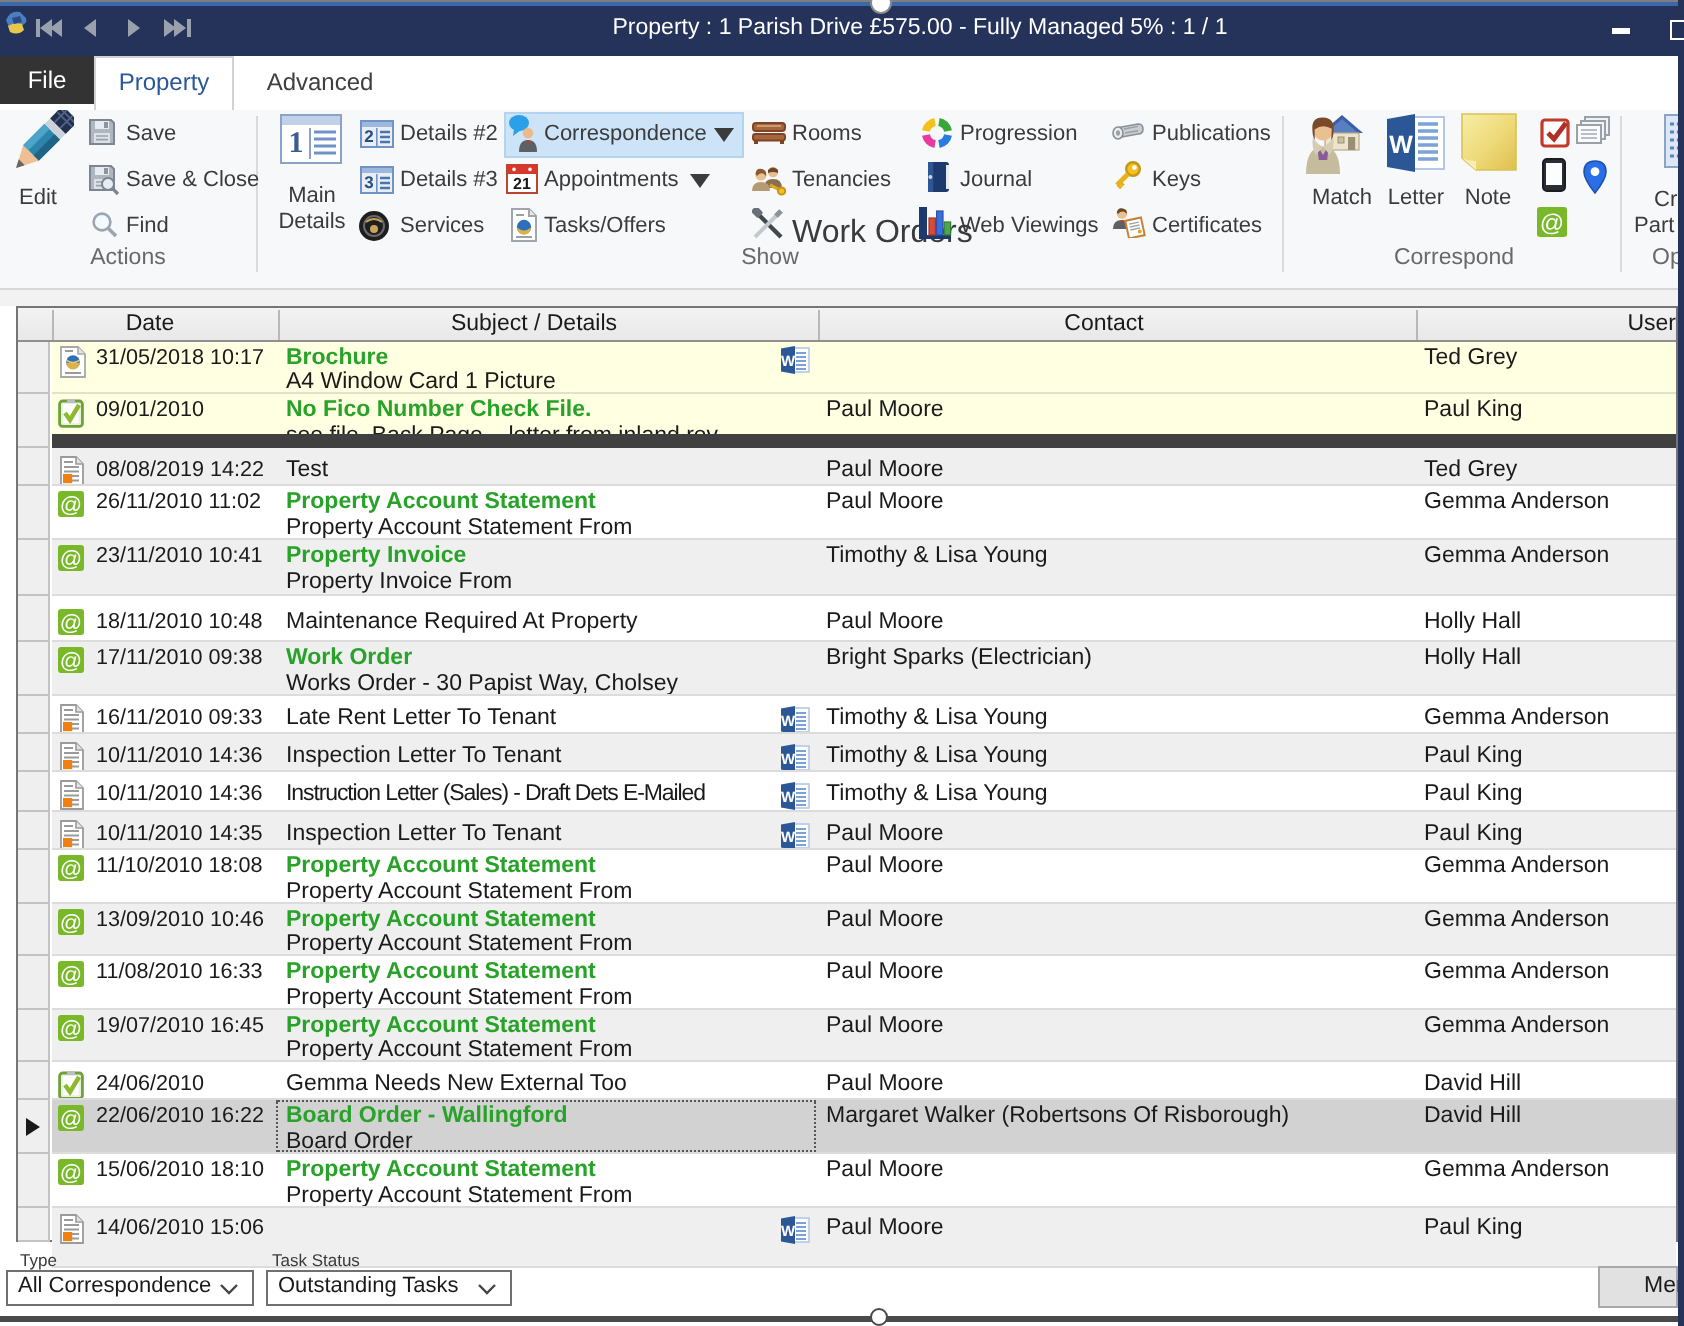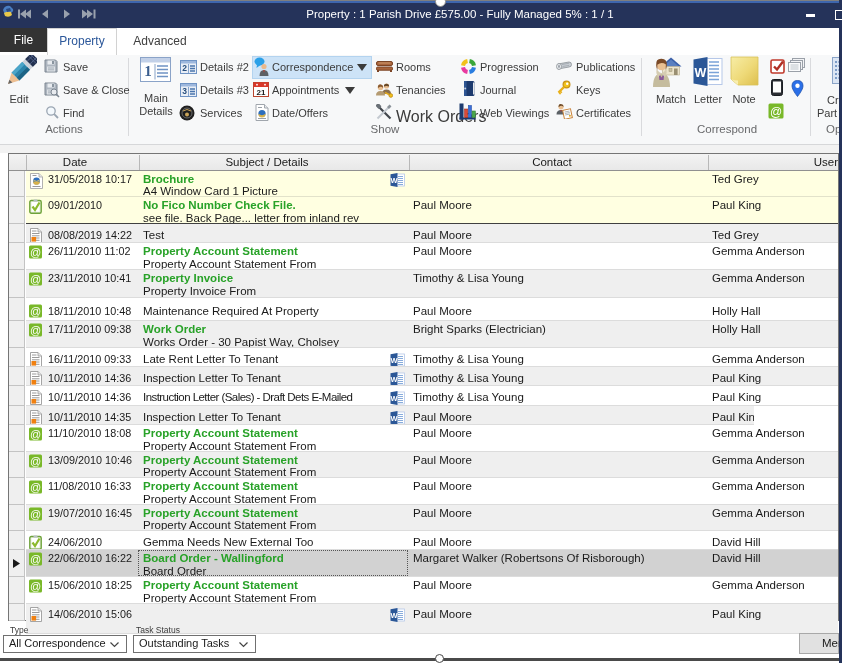--- a/index.html
+++ b/index.html
@@ -136,21 +136,21 @@
     <polygon points="0,0 10,0 5,7" fill="#3b3b3b"></polygon>
   </svg>
 <svg class="ab" style="left:255px;top:104px" width="14" height="17" viewBox="0 0 14 17">
 <path d="M1 0.5 H9.5 L13 4 V16.5 H1 Z" fill="#fff" stroke="#a0a6ad"></path>
 <path d="M9.5 0.5 V4 H13" fill="#e8eaed" stroke="#a0a6ad"></path>
 <path d="M3 3.5 H7" stroke="#9aa0a8" stroke-width="1"></path>
 <circle cx="7" cy="9.5" r="3.6" fill="#2e6fbd"></circle>
 <path d="M3.4 9.8 A3.6 3.6 0 0 0 10.6 9.8 Q7 12.6 3.4 9.8" fill="#d9b24a"></path>
 <path d="M3 14.5 H11" stroke="#9aa0a8" stroke-width="1"></path>
   </svg>
-<div class="tx" style="left:272px;top:107px;font-size:11px;color:#3b3b3b">Date/Offers</div>
+<div class="tx" style="left:272px;top:107px;font-size:11px;color:#3b3b3b">Tasks/Offers</div>
 <svg class="ab" style="left:376px;top:61px" width="17" height="11" viewBox="0 0 17 11">
 <rect x="0.5" y="0.5" width="16" height="4" rx="1.5" fill="#a8643c" stroke="#7c4526"></rect>
 <rect x="0.5" y="6" width="16" height="3.2" rx="1.2" fill="#a8643c" stroke="#7c4526"></rect>
 <rect x="1" y="9" width="2" height="2" fill="#7c4526"></rect>
     <rect x="14" y="9" width="2" height="2" fill="#7c4526"></rect>
 <path d="M2.5 2 H14.5" stroke="#d9a87c" stroke-width="0.8"></path>
   </svg>
 <div class="tx" style="left:396px;top:61px;font-size:11px;color:#3b3b3b">Rooms</div>
 <svg class="ab" style="left:375px;top:82px" width="18" height="16" viewBox="0 0 18 16">
 <circle cx="11.5" cy="4" r="2.6" fill="#e9bd8f"></circle>
@@ -312,21 +312,21 @@
 <div class="tx" style="left:117px;top:14px;color:#1a1a1a">A4 Window Card 1 Picture</div>
 <svg width="15" height="14" viewBox="0 0 15 14" style="position:absolute;left:364px;top:2px">
 <rect x="6.5" y="1" width="8" height="12" fill="#fff" stroke="#b5c7e8" stroke-width="0.8"></rect>
 <path d="M8 3.5 H13 M8 5.5 H13 M8 7.5 H13 M8 9.5 H13 M8 11.5 H13" stroke="#7aa3d8" stroke-width="0.9"></path>
 <path d="M0.5 1.2 L7.5 0 V14 L0.5 12.8 Z" fill="#2b5797"></path>
 <text x="4" y="10" font-size="7.5" font-weight="bold" fill="#fff" text-anchor="middle">W</text>
     </svg>
 <div class="tx" style="left:686px;top:2px;color:#1a1a1a">Ted Grey</div>
 </div>
 <div class="ab" style="left:9px;top:197px;width:16px;height:27px;background:#efefef;border-right:1px solid #c3c3c3;border-bottom:1px solid #c3c3c3"></div>
-<div class="ab" style="left:26px;top:197px;width:812px;height:27px;background:#ffffe1;border-bottom:1px solid #404040;overflow:hidden">
+<div class="ab" style="left:26px;top:197px;width:812px;height:27px;background:#ffffe1;border-bottom:7px solid #404040;overflow:hidden">
 <svg width="13" height="15" viewBox="0 0 13 15" style="position:absolute;left:3px;top:2px">
 <rect x="0.8" y="1.5" width="11.4" height="12.7" rx="1.5" fill="#e9f0dd" stroke="#6da23a" stroke-width="1.4"></rect>
 <rect x="2.6" y="3" width="7.8" height="9.6" fill="#fff"></rect>
 <rect x="4.5" y="0.5" width="4" height="2" rx="0.8" fill="#b8bec5"></rect>
 <path d="M3.5 7.5 L6 11 L10.5 3.5" stroke="#8cba2e" stroke-width="2.2" fill="none"></path>
     </svg>
 <div class="tx" style="left:22px;top:2px;color:#1a1a1a;font-size:10.8px">09/01/2010</div>
 <div class="tx" style="left:117px;top:2px;color:#28a228;font-weight:bold">No Fico Number Check File.</div>
 <div class="tx" style="left:117px;top:15px;color:#1a1a1a">see file. Back Page... letter from inland rev</div>
 <div class="tx" style="left:387px;top:2px;color:#1a1a1a">Paul Moore</div>
@@ -443,21 +443,21 @@
 <svg width="15" height="14" viewBox="0 0 15 14" style="position:absolute;left:364px;top:5px">
 <rect x="6.5" y="1" width="8" height="12" fill="#fff" stroke="#b5c7e8" stroke-width="0.8"></rect>
 <path d="M8 3.5 H13 M8 5.5 H13 M8 7.5 H13 M8 9.5 H13 M8 11.5 H13" stroke="#7aa3d8" stroke-width="0.9"></path>
 <path d="M0.5 1.2 L7.5 0 V14 L0.5 12.8 Z" fill="#2b5797"></path>
 <text x="4" y="10" font-size="7.5" font-weight="bold" fill="#fff" text-anchor="middle">W</text>
     </svg>
 <div class="tx" style="left:387px;top:5px;color:#1a1a1a">Timothy &amp; Lisa Young</div>
 <div class="tx" style="left:686px;top:5px;color:#1a1a1a">Paul King</div>
 </div>
 <div class="ab" style="left:9px;top:406px;width:16px;height:19px;background:#efefef;border-right:1px solid #c3c3c3;border-bottom:1px solid #c3c3c3"></div>
-<div class="ab" style="left:26px;top:406px;width:728px;height:19px;background:#efefef;border-bottom:1px solid #dcdcdc;overflow:hidden">
+<div class="ab" style="left:26px;top:406px;width:812px;height:19px;background:#efefef;border-bottom:1px solid #dcdcdc;overflow:hidden">
 <svg width="12" height="15" viewBox="0 0 12 15" style="position:absolute;left:4px;top:4px">
 <path d="M0.5 0.5 H8 L11.5 4 V14.5 H0.5 Z" fill="#fff" stroke="#9a9a9a" stroke-width="0.9"></path>
 <path d="M8 0.5 V4 H11.5" fill="#e4e4e4" stroke="#9a9a9a" stroke-width="0.8"></path>
 <path d="M2 3 H6.5 M2 5.5 H9.5 M2 7.8 H9.5 M2 10 H9.5 M2 12.3 H9.5" stroke="#9a9a9a" stroke-width="1"></path>
 <rect x="1.5" y="9" width="4.6" height="4.6" fill="#f08010"></rect>
     </svg>
 <div class="tx" style="left:22px;top:5px;color:#1a1a1a;font-size:10.8px">10/11/2010 14:35</div>
 <div class="tx" style="left:117px;top:5px;color:#1a1a1a">Inspection Letter To Tenant</div>
 <svg width="15" height="14" viewBox="0 0 15 14" style="position:absolute;left:364px;top:5px">
 <rect x="6.5" y="1" width="8" height="12" fill="#fff" stroke="#b5c7e8" stroke-width="0.8"></rect>
@@ -544,21 +544,21 @@
 <div class="tx" style="left:387px;top:2px;color:#1a1a1a">Margaret Walker (Robertsons Of Risborough)</div>
 <div class="tx" style="left:686px;top:2px;color:#1a1a1a">David Hill</div>
 <div class="ab" style="left:112px;top:0;width:270px;height:26px;border:1px dotted #555"></div>
 </div>
 <div class="ab" style="left:9px;top:577px;width:16px;height:27px;background:#efefef;border-right:1px solid #c3c3c3;border-bottom:1px solid #c3c3c3"></div>
 <div class="ab" style="left:26px;top:577px;width:812px;height:27px;background:#ffffff;border-bottom:1px solid #dcdcdc;overflow:hidden">
 <svg width="13" height="14" viewBox="0 0 13 14" style="position:absolute;left:3px;top:2px">
       <rect x="0" y="0.5" width="13" height="13" rx="1.5" fill="#79b829"></rect>
       <text x="6.5" y="10.8" font-size="11" fill="#fff" text-anchor="middle">@</text>
     </svg>
-<div class="tx" style="left:22px;top:2px;color:#1a1a1a;font-size:10.8px">15/06/2010 18:25</div>
+<div class="tx" style="left:22px;top:2px;color:#1a1a1a;font-size:10.8px">15/06/2010 18:10</div>
 <div class="tx" style="left:117px;top:2px;color:#28a228;font-weight:bold">Property Account Statement</div>
 <div class="tx" style="left:117px;top:15px;color:#1a1a1a">Property Account Statement From</div>
 <div class="tx" style="left:387px;top:2px;color:#1a1a1a">Paul Moore</div>
 <div class="tx" style="left:686px;top:2px;color:#1a1a1a">Gemma Anderson</div>
 </div>
 <div class="ab" style="left:9px;top:604px;width:16px;height:17px;background:#efefef;border-right:1px solid #c3c3c3;border-bottom:1px solid #c3c3c3"></div>
 <div class="ab" style="left:26px;top:604px;width:812px;height:30px;background:#efefef;border-bottom:1px solid #dcdcdc;overflow:hidden">
 <svg width="12" height="15" viewBox="0 0 12 15" style="position:absolute;left:4px;top:3px">
 <path d="M0.5 0.5 H8 L11.5 4 V14.5 H0.5 Z" fill="#fff" stroke="#9a9a9a" stroke-width="0.9"></path>
 <path d="M8 0.5 V4 H11.5" fill="#e4e4e4" stroke="#9a9a9a" stroke-width="0.8"></path>

